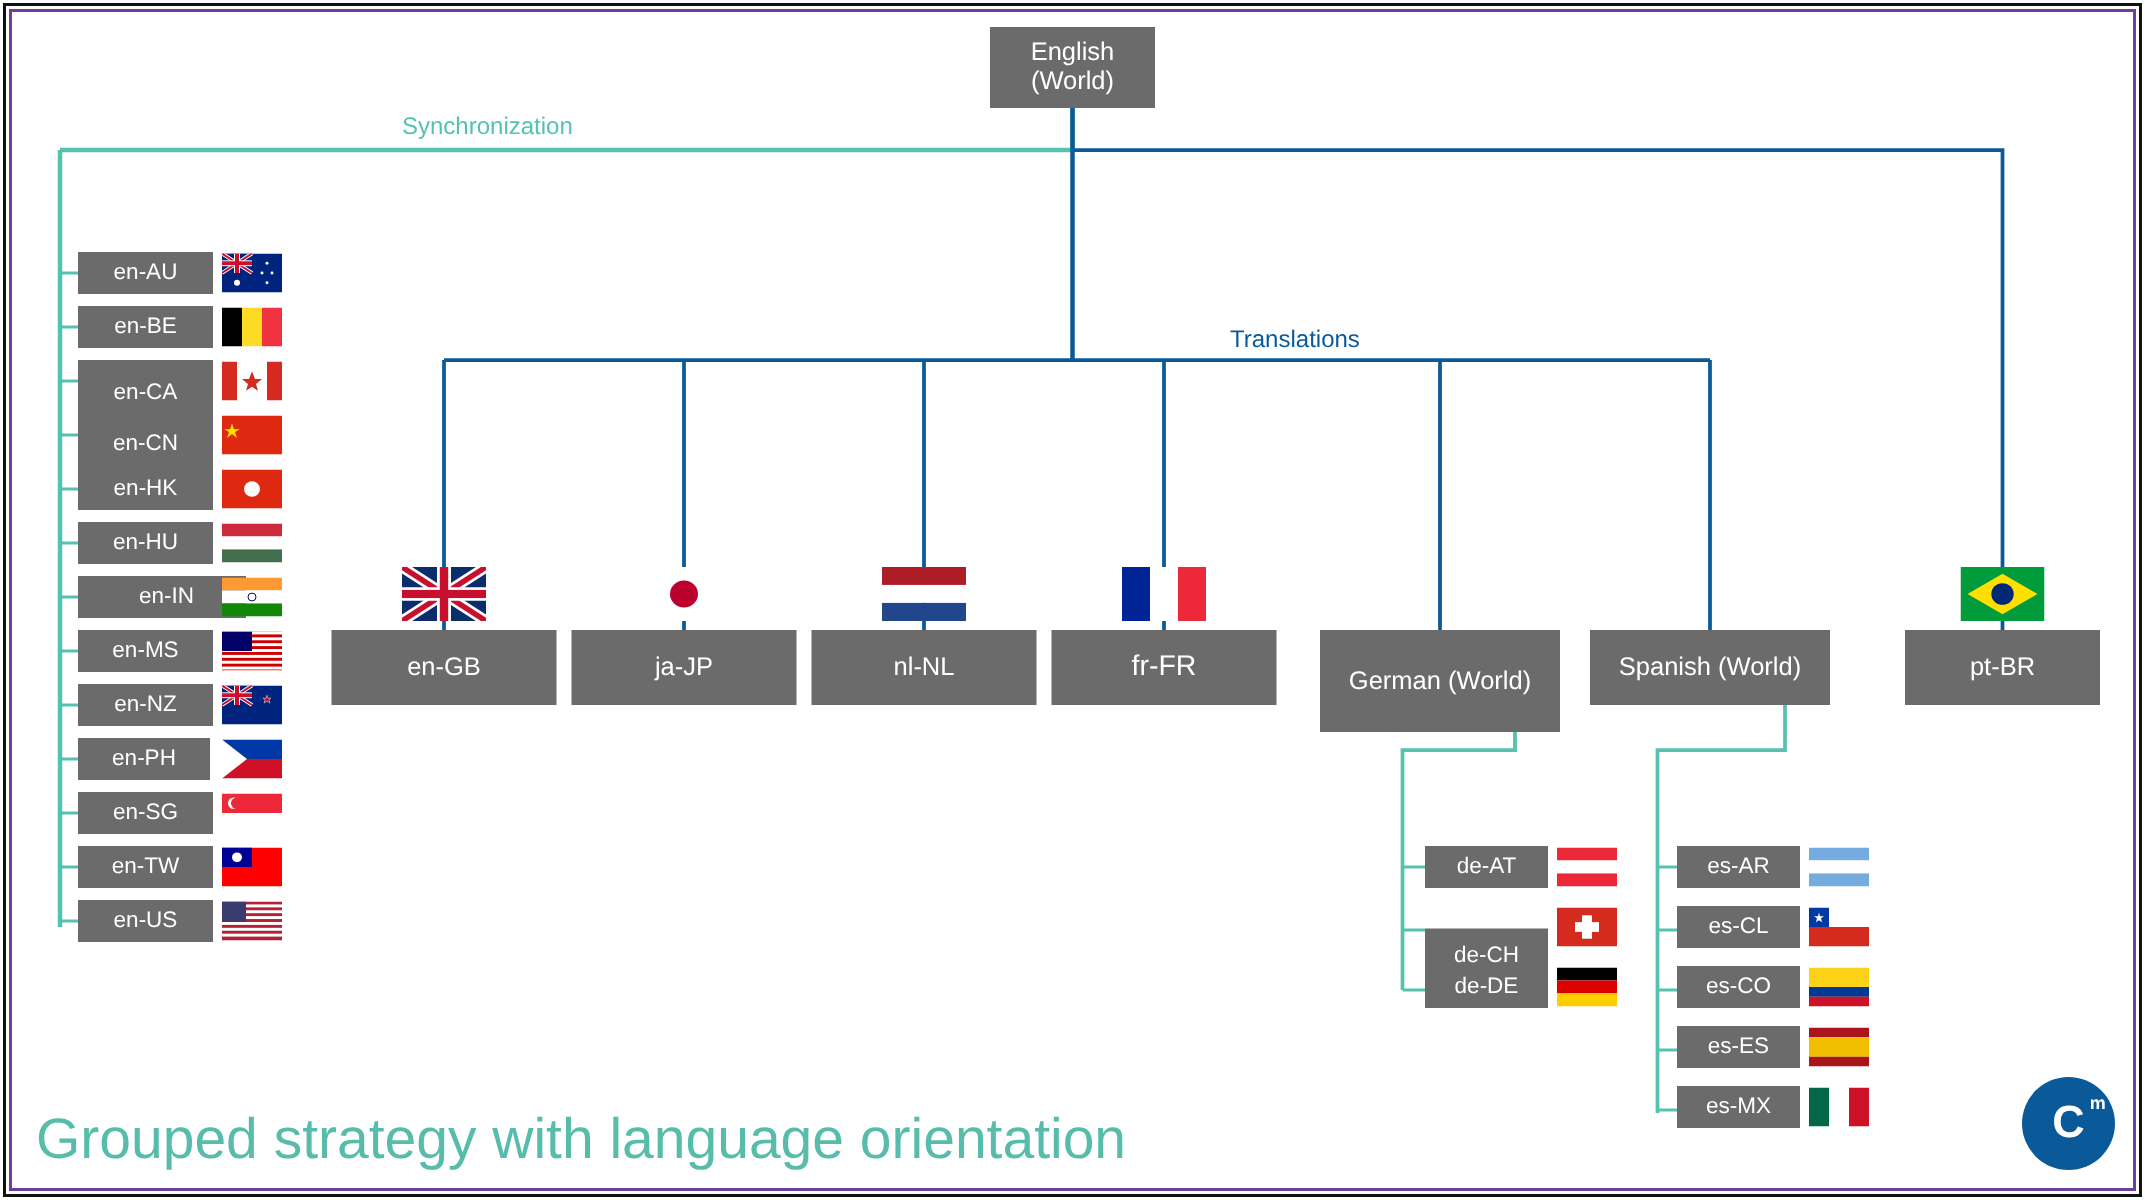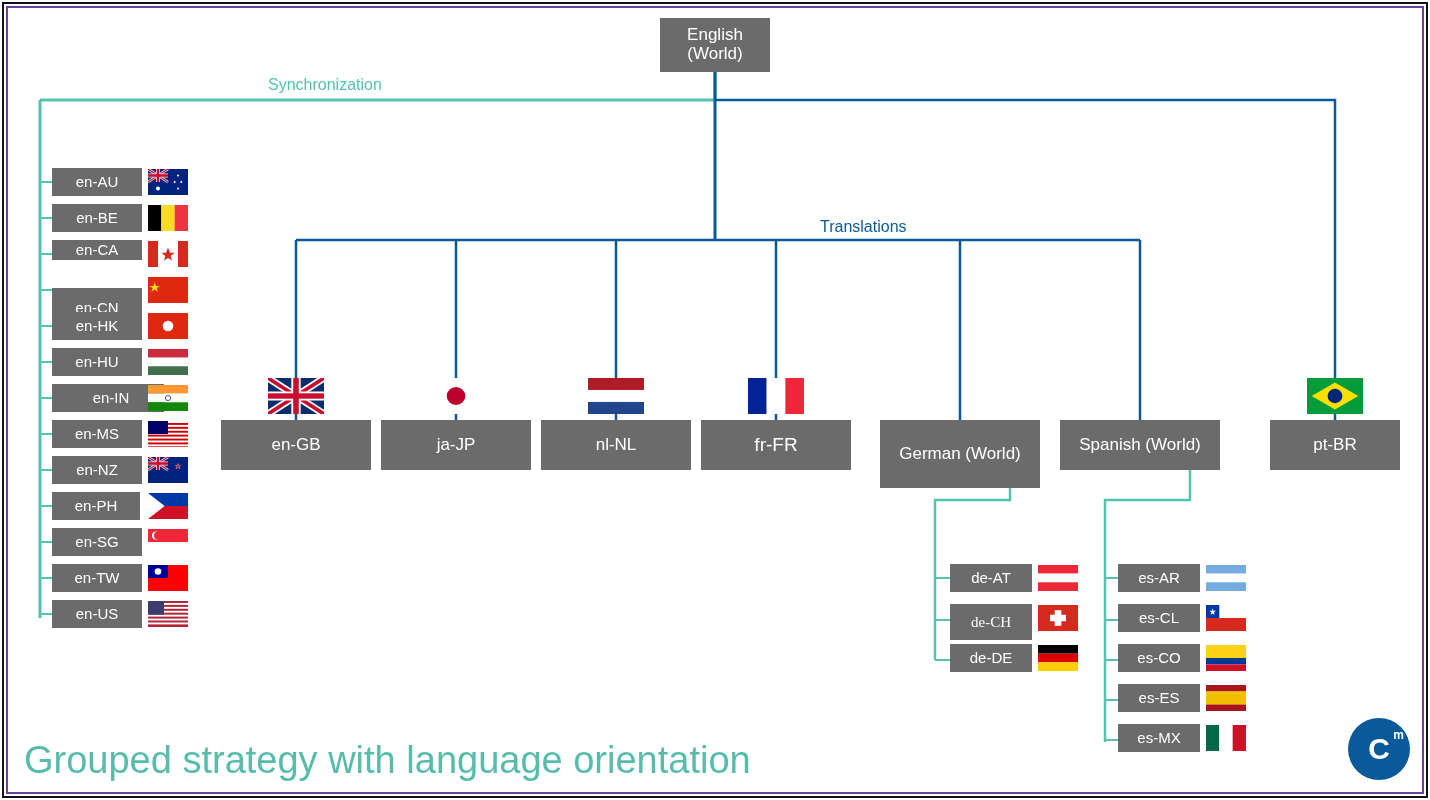--- a/index.html
+++ b/index.html
@@ -113,28 +113,28 @@
         <circle cx="50" cy="20" r="1.5" fill="#fff"></circle>
         <circle cx="45" cy="30" r="1.5" fill="#fff"></circle>
         <circle cx="40" cy="20" r="1.5" fill="#fff"></circle>
       </svg></div>
     <div class="box small" style="left: 52px; top: 204px; width: 90px; height: 28px;">en-BE</div>
     <div class="flag" style="left: 148px; top: 205px;"><svg viewBox="0 0 60 40" width="100%" height="100%" preserveAspectRatio="none">
         <rect width="20" height="40" fill="#000"></rect>
         <rect x="20" width="20" height="40" fill="#fdda24"></rect>
         <rect x="40" width="20" height="40" fill="#ef3340"></rect>
       </svg></div>
-    <div class="box small" style="left: 52px; top: 240px; width: 90px; height: 20px;">en-CA</div>
+    <div class="box small" style="left: 52px; top: 240px; width: 90px; height: 44px;">en-CA</div>
     <div class="flag" style="left: 148px; top: 241px;"><svg viewBox="0 0 60 40" width="100%" height="100%" preserveAspectRatio="none">
         <rect width="60" height="40" fill="#fff"></rect>
         <rect width="15" height="40" fill="#d52b1e"></rect>
         <rect x="45" width="15" height="40" fill="#d52b1e"></rect>
         <polygon points="30,10 33,18 40,18 34,23 36,30 30,26 24,30 26,23 20,18 27,18" fill="#d52b1e"></polygon>
       </svg></div>
-    <div class="box small" style="left: 52px; top: 288px; width: 90px; height: 40px;">en-CN</div>
+    <div class="box small" style="left: 52px; top: 276px; width: 90px; height: 40px;">en-CN</div>
     <div class="flag" style="left: 148px; top: 277px;"><svg viewBox="0 0 60 40" width="100%" height="100%" preserveAspectRatio="none">
         <rect width="60" height="40" fill="#de2910"></rect>
         <polygon points="10,8 12,14 18,14 13,17 15,23 10,19 5,23 7,17 2,14 8,14" fill="#ffde00"></polygon>
       </svg></div>
     <div class="box small" style="left: 52px; top: 312px; width: 90px; height: 28px;">en-HK</div>
     <div class="flag" style="left: 148px; top: 313px;"><svg viewBox="0 0 60 40" width="100%" height="100%" preserveAspectRatio="none">
         <rect width="60" height="40" fill="#de2910"></rect>
         <circle cx="30" cy="20" r="8" fill="#fff"></circle>
       </svg></div>
     <div class="box small" style="left: 52px; top: 348px; width: 90px; height: 28px;">en-HU</div>
@@ -244,21 +244,21 @@
       </svg></div>
   </div>
 
 <div id="de-list">
     <div class="box small" style="left: 950px; top: 564px; width: 82px; height: 28px;">de-AT</div>
     <div class="flag" style="left: 1038px; top: 565px;"><svg viewBox="0 0 60 40" width="100%" height="100%" preserveAspectRatio="none">
         <rect width="60" height="13.3" fill="#ed2939"></rect>
         <rect y="13.3" width="60" height="13.3" fill="#fff"></rect>
         <rect y="26.6" width="60" height="13.4" fill="#ed2939"></rect>
       </svg></div>
-    <div class="box small" style="left: 950px; top: 604px; width: 82px; height: 36px; font-family: Liberation Serif, serif;">de-CH</div>
+    <div class="box small" style="left: 950px; top: 619px; width: 82px; height: 36px;">de-CH</div>
     <div class="flag" style="left: 1038px; top: 605px;"><svg viewBox="0 0 60 40" width="100%" height="100%" preserveAspectRatio="none">
         <rect width="60" height="40" fill="#d52b1e"></rect>
         <rect x="25" y="8" width="10" height="24" fill="#fff"></rect>
         <rect x="18" y="15" width="24" height="10" fill="#fff"></rect>
       </svg></div>
     <div class="box small" style="left: 950px; top: 644px; width: 82px; height: 28px;">de-DE</div>
     <div class="flag" style="left: 1038px; top: 645px;"><svg viewBox="0 0 60 40" width="100%" height="100%" preserveAspectRatio="none">
         <rect width="60" height="13.3" fill="#000"></rect>
         <rect y="13.3" width="60" height="13.3" fill="#dd0000"></rect>
         <rect y="26.6" width="60" height="13.4" fill="#ffce00"></rect>

